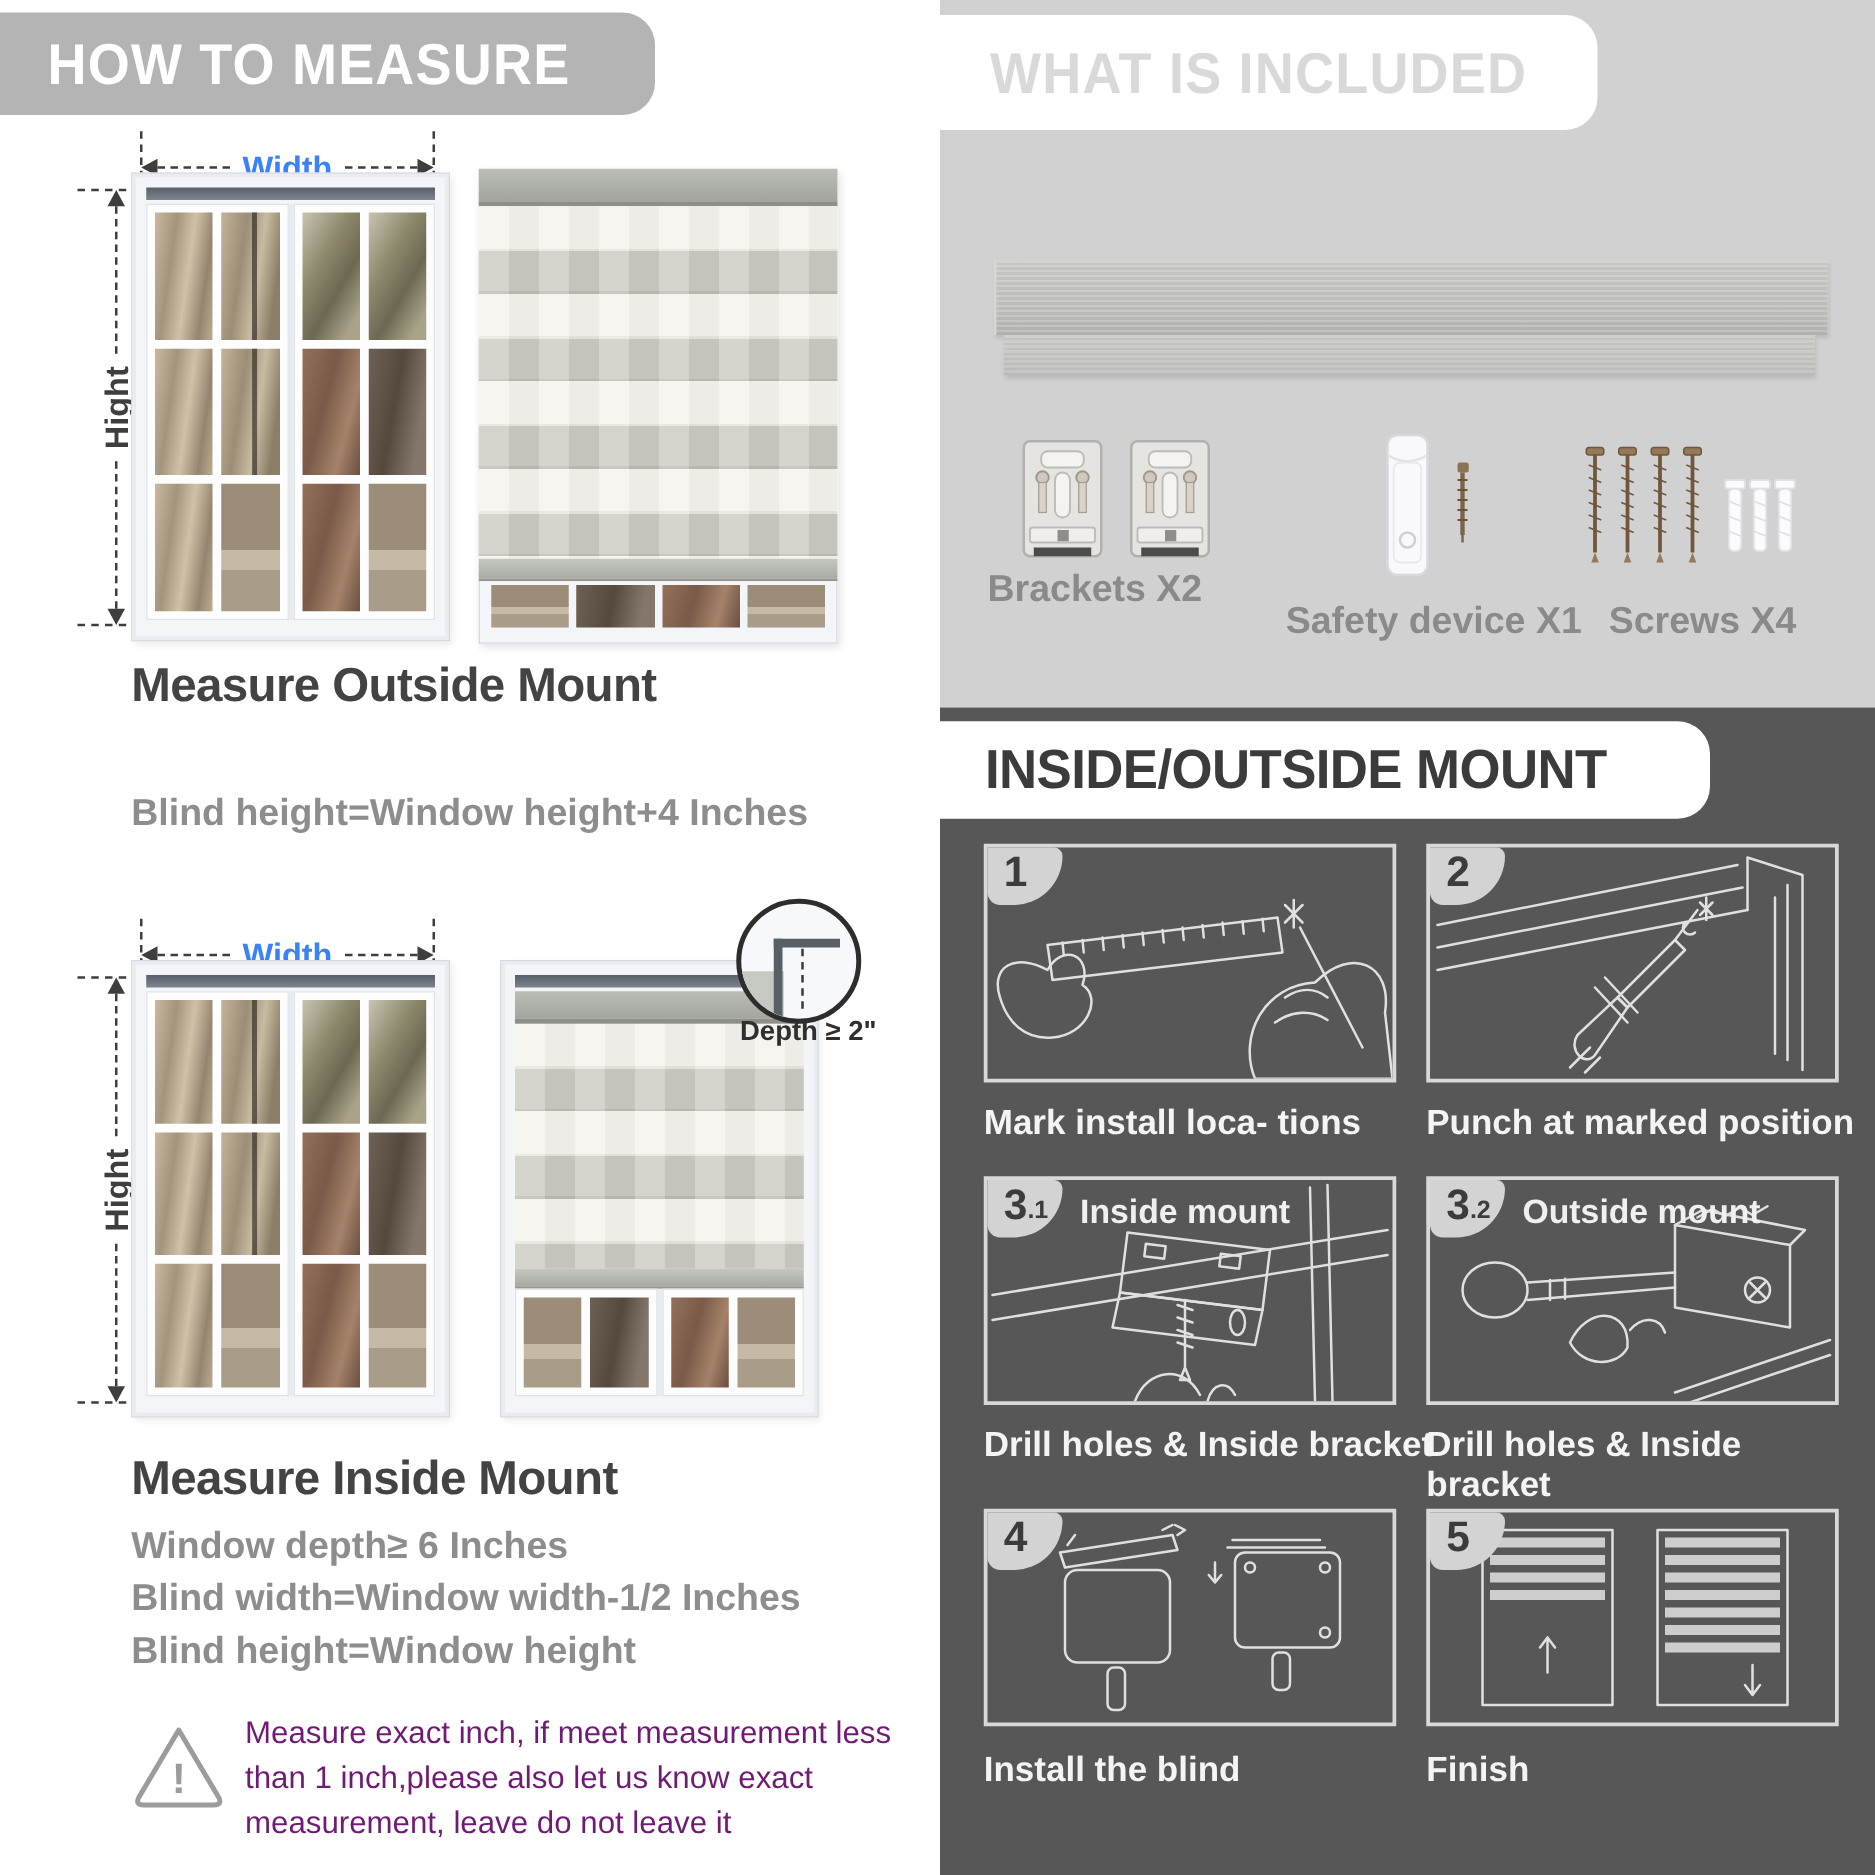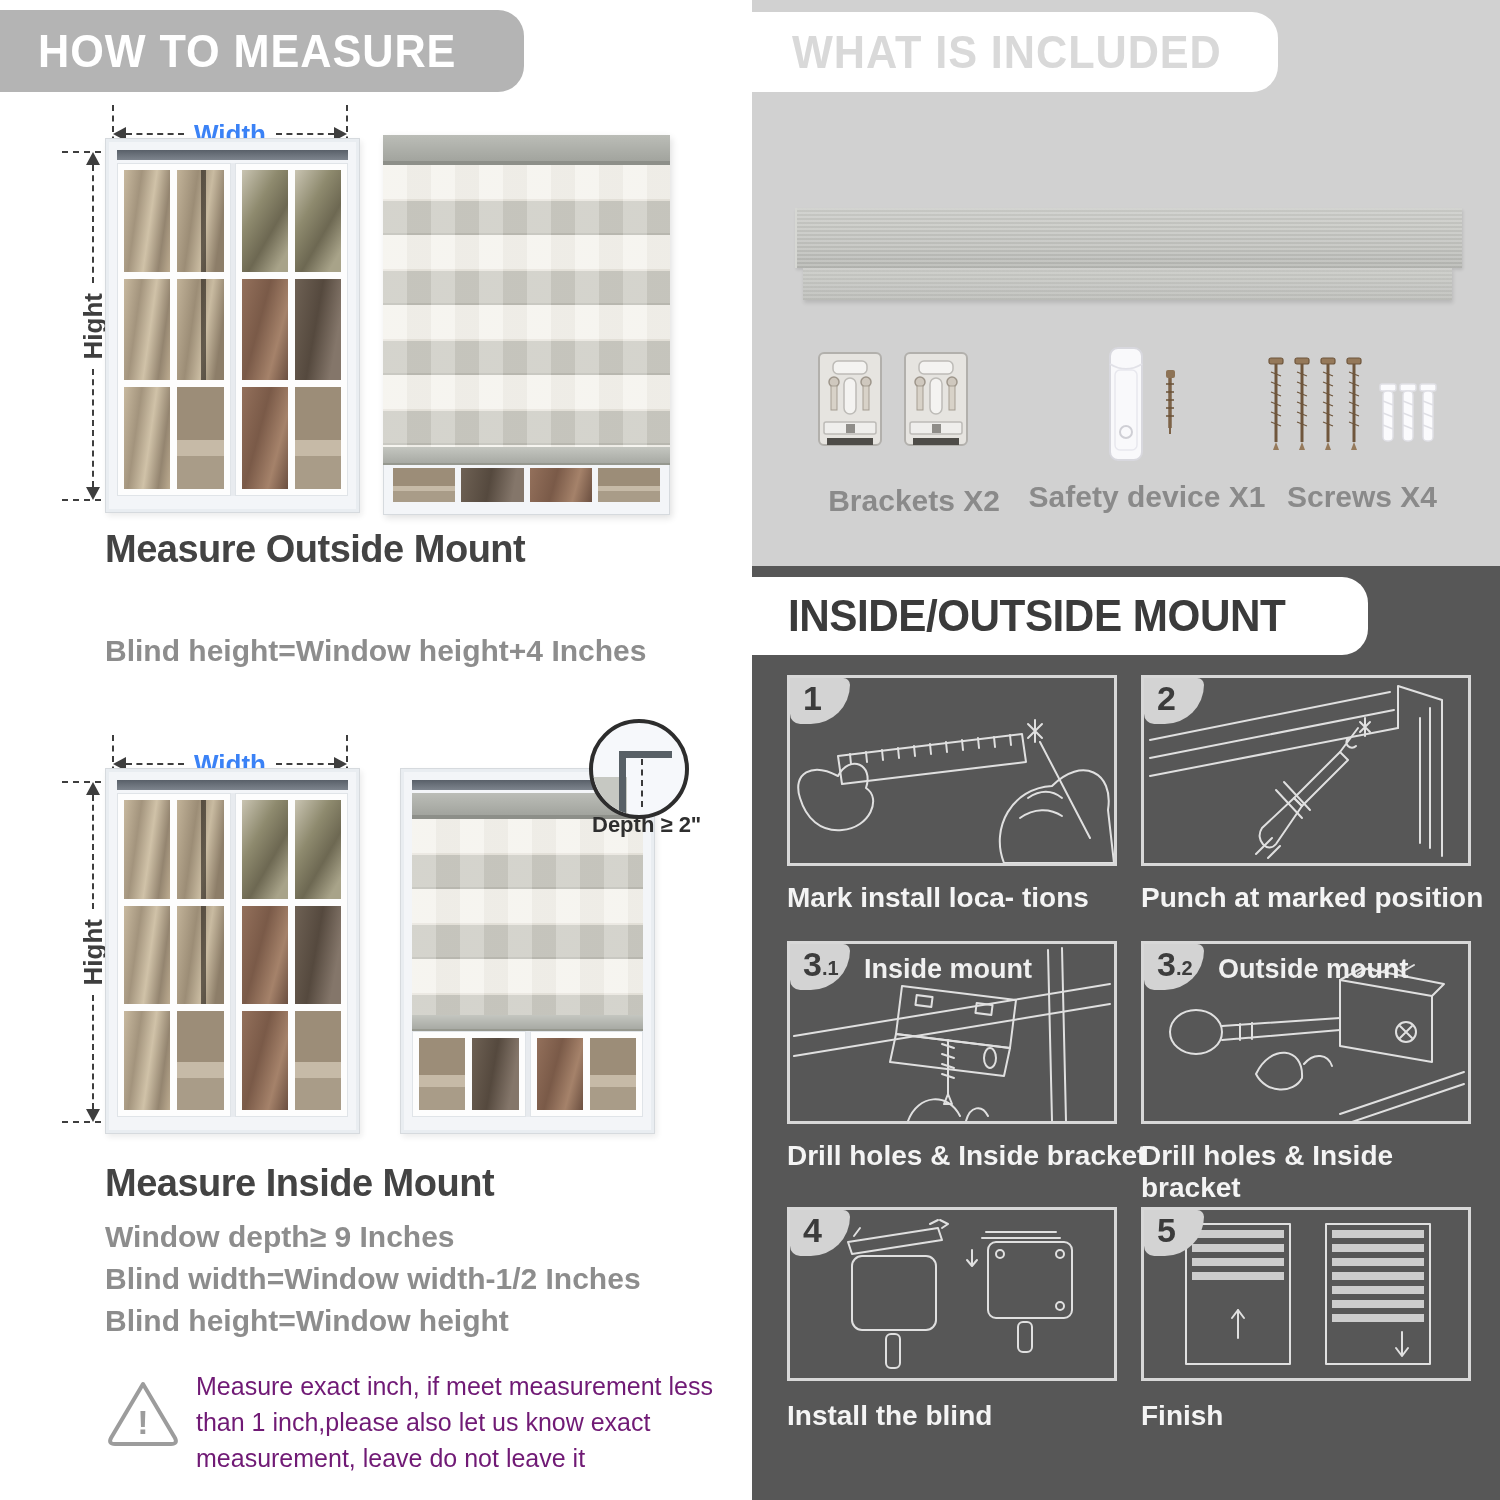--- a/index.html
+++ b/index.html
@@ -58,21 +58,21 @@
 
   .h2{font-size:38px;font-weight:bold;color:#434343;letter-spacing:-.5px;}
   .formula{font-size:30px;font-weight:bold;color:#8d8d8d;}
   .warn-text{font-size:25px;font-weight:normal;color:#701a75;line-height:36px;}
 
   .depth-circle{width:92px;height:92px;border-radius:50%;border:4px solid #2d2d2d;background:#f6f8fb;overflow:hidden;z-index:5;}
   .depth-lbl{font-size:22px;font-weight:bold;color:#2f2f2f;}
 
   
   .right-top{left:752px;top:0;width:748px;height:566px;background:#d1d1d1;}
-  .banner-white{left:0;top:12px;width:526px;height:80px;background:#ffffff;border-radius:0 26px 26px 0;
+  .banner-white{left:0;top:12px;width:526px;height:92px;background:#ffffff;border-radius:0 26px 26px 0;
        display:flex;align-items:center;padding-left:40px;box-sizing:border-box;}
   .banner-white span{color:#d9d9d9;font-size:46px;font-weight:bold;letter-spacing:1px;transform:scaleX(.94);transform-origin:left;}
   .item-label{font-size:30px;font-weight:bold;color:#8a8a8a;}
   .headrail-main{left:43px;top:208px;width:665px;height:60px;
        background:repeating-linear-gradient(180deg,rgba(255,255,255,.14) 0 2px,rgba(0,0,0,.03) 2px 4px),
                   linear-gradient(180deg,#cccdc9,#c0c1bd 70%,#b6b7b3);
        border-left:2px solid #d6d7d3;box-shadow:1px 2px 3px rgba(0,0,0,.10);}
   .headrail-lip{left:51px;top:268px;width:649px;height:32px;
        background:repeating-linear-gradient(180deg,rgba(255,255,255,.12) 0 2px,rgba(0,0,0,.02) 2px 4px),
                   linear-gradient(180deg,#c9cac6,#bdbeba);box-shadow:1px 3px 4px rgba(0,0,0,.12);}
@@ -221,21 +221,21 @@
   </div>
 
   <div class="abs depth-circle" style="left:589px;top:719px;">
     <div class="abs" style="left:0;top:54px;width:34px;height:38px;background:#c6c8c2;"></div>
     <div class="abs" style="left:26px;top:28px;width:46px;height:60px;border-left:7px solid #586066;border-top:7px solid #586066;"></div>
     <div class="abs" style="left:48px;top:36px;width:0;height:48px;border-left:2px dashed #3a3a3a;"></div>
   </div>
   <div class="abs depth-lbl" style="left:592px;top:812px;">Depth ≥ 2"</div>
 
   <div class="abs h2" style="left:105px;top:1162px;">Measure Inside Mount</div>
-  <div class="abs formula" style="left:105px;top:1220px;">Window depth≥ 9 Inches</div>
+  <div class="abs formula" style="left:105px;top:1220px;">Window depth≥ 6 Inches</div>
   <div class="abs formula" style="left:105px;top:1262px;">Blind width=Window width-1/2 Inches</div>
   <div class="abs formula" style="left:105px;top:1304px;">Blind height=Window height</div>
 
   <svg class="abs" style="left:105px;top:1378px;" width="76" height="70" viewBox="0 0 76 70">
     <path d="M38,6 L70,60 Q73,66 66,66 L10,66 Q3,66 6,60 Z" fill="none" stroke="#9c9c9c" stroke-width="4" stroke-linejoin="round"></path>
     <text x="38" y="56" text-anchor="middle" font-size="34" font-weight="bold" fill="#9c9c9c">!</text>
   </svg>
   <div class="abs warn-text" style="left:196px;top:1368px;">Measure exact inch, if meet measurement less</div>
   <div class="abs warn-text" style="left:196px;top:1404px;">than 1 inch,please also let us know exact</div>
   <div class="abs warn-text" style="left:196px;top:1440px;">measurement, leave do not leave it</div>
@@ -333,21 +333,21 @@
       <g transform="translate(164,0)">
           <rect x="-8" y="28" width="16" height="7" rx="2"></rect>
           <rect x="-5" y="35" width="10" height="50" rx="4"></rect>
           <line x1="-5" y1="45" x2="5" y2="49"></line>
           <line x1="-5" y1="57" x2="5" y2="61"></line>
           <line x1="-5" y1="69" x2="5" y2="73"></line>
         </g>
     </g>
   </svg>
 
-  <div class="abs item-label" style="left:38px;top:484px;width:210px;text-align:right;">Brackets X2</div>
+  <div class="abs item-label" style="left:38px;top:455px;width:210px;text-align:left;">Brackets X2</div>
   <div class="abs item-label" style="left:270px;top:480px;width:250px;text-align:center;">Safety device X1</div>
   <div class="abs item-label" style="left:520px;top:480px;width:180px;text-align:center;">Screws X4</div>
 </div>
 
 <div class="abs right-bot">
   <div class="abs banner-dark">
     <span>INSIDE/OUTSIDE MOUNT</span>
   </div>
 
   <div class="panel" style="left:35px;top:109px;width:330px;height:191px;">

